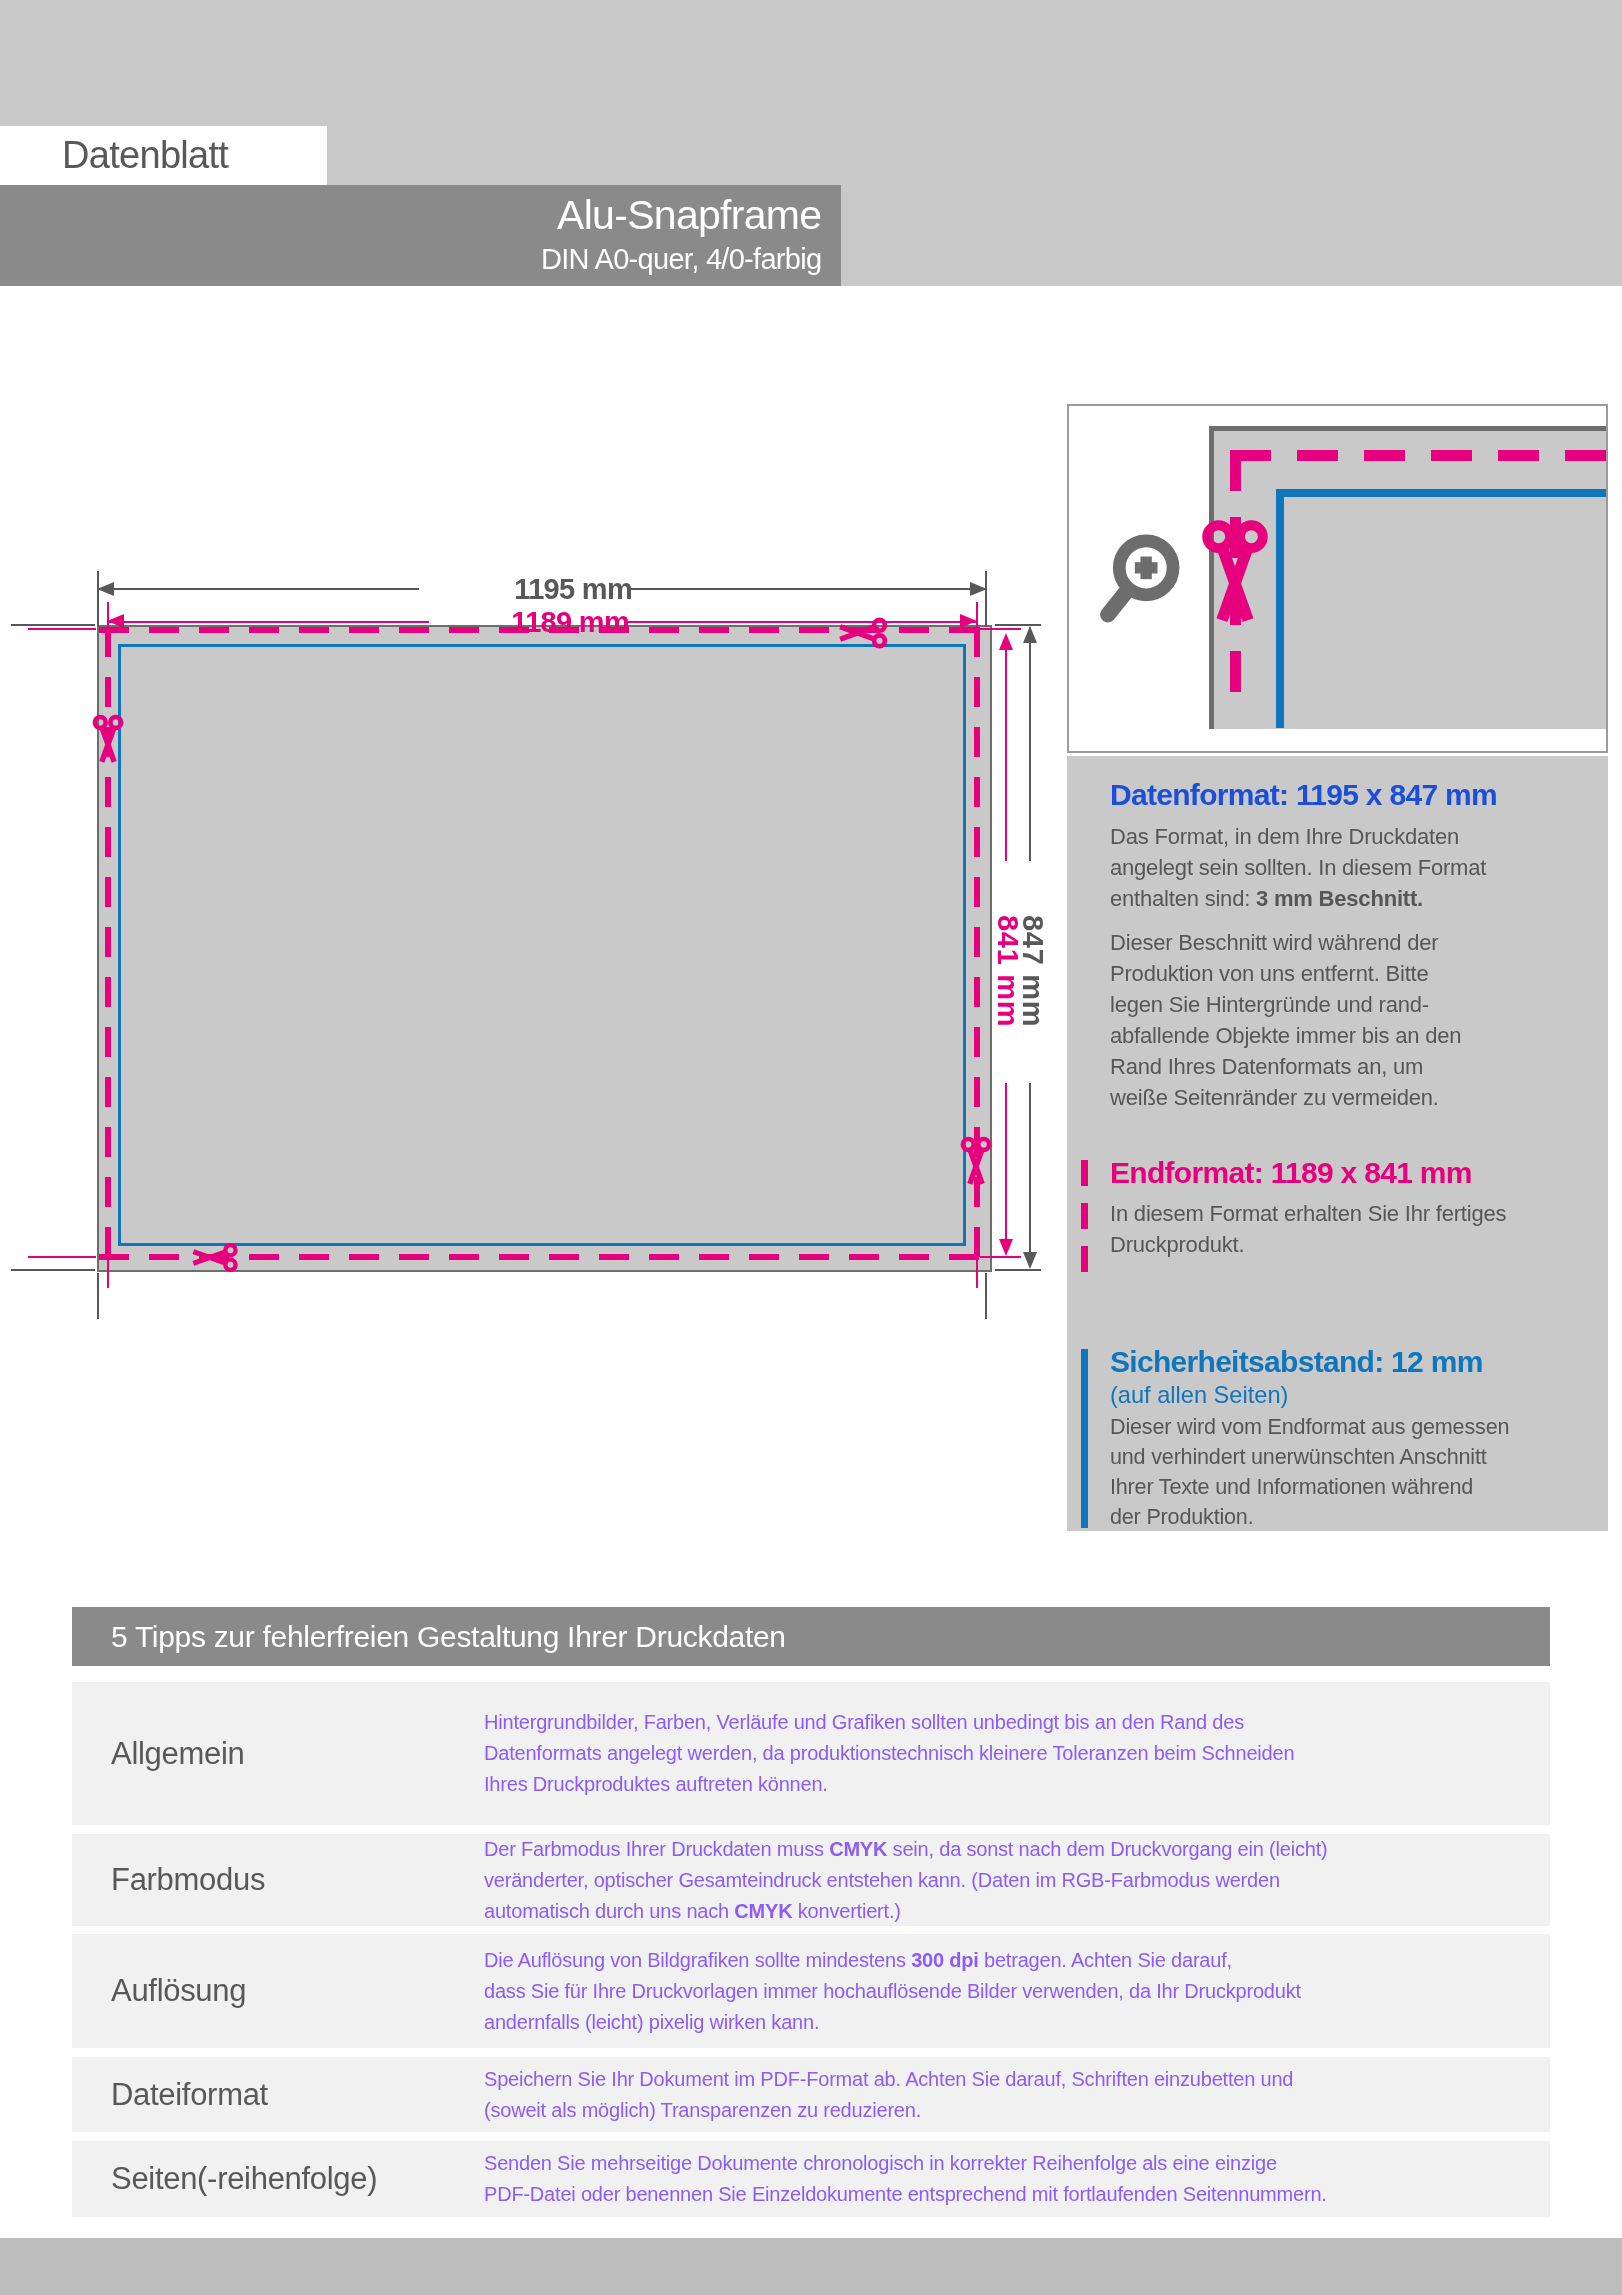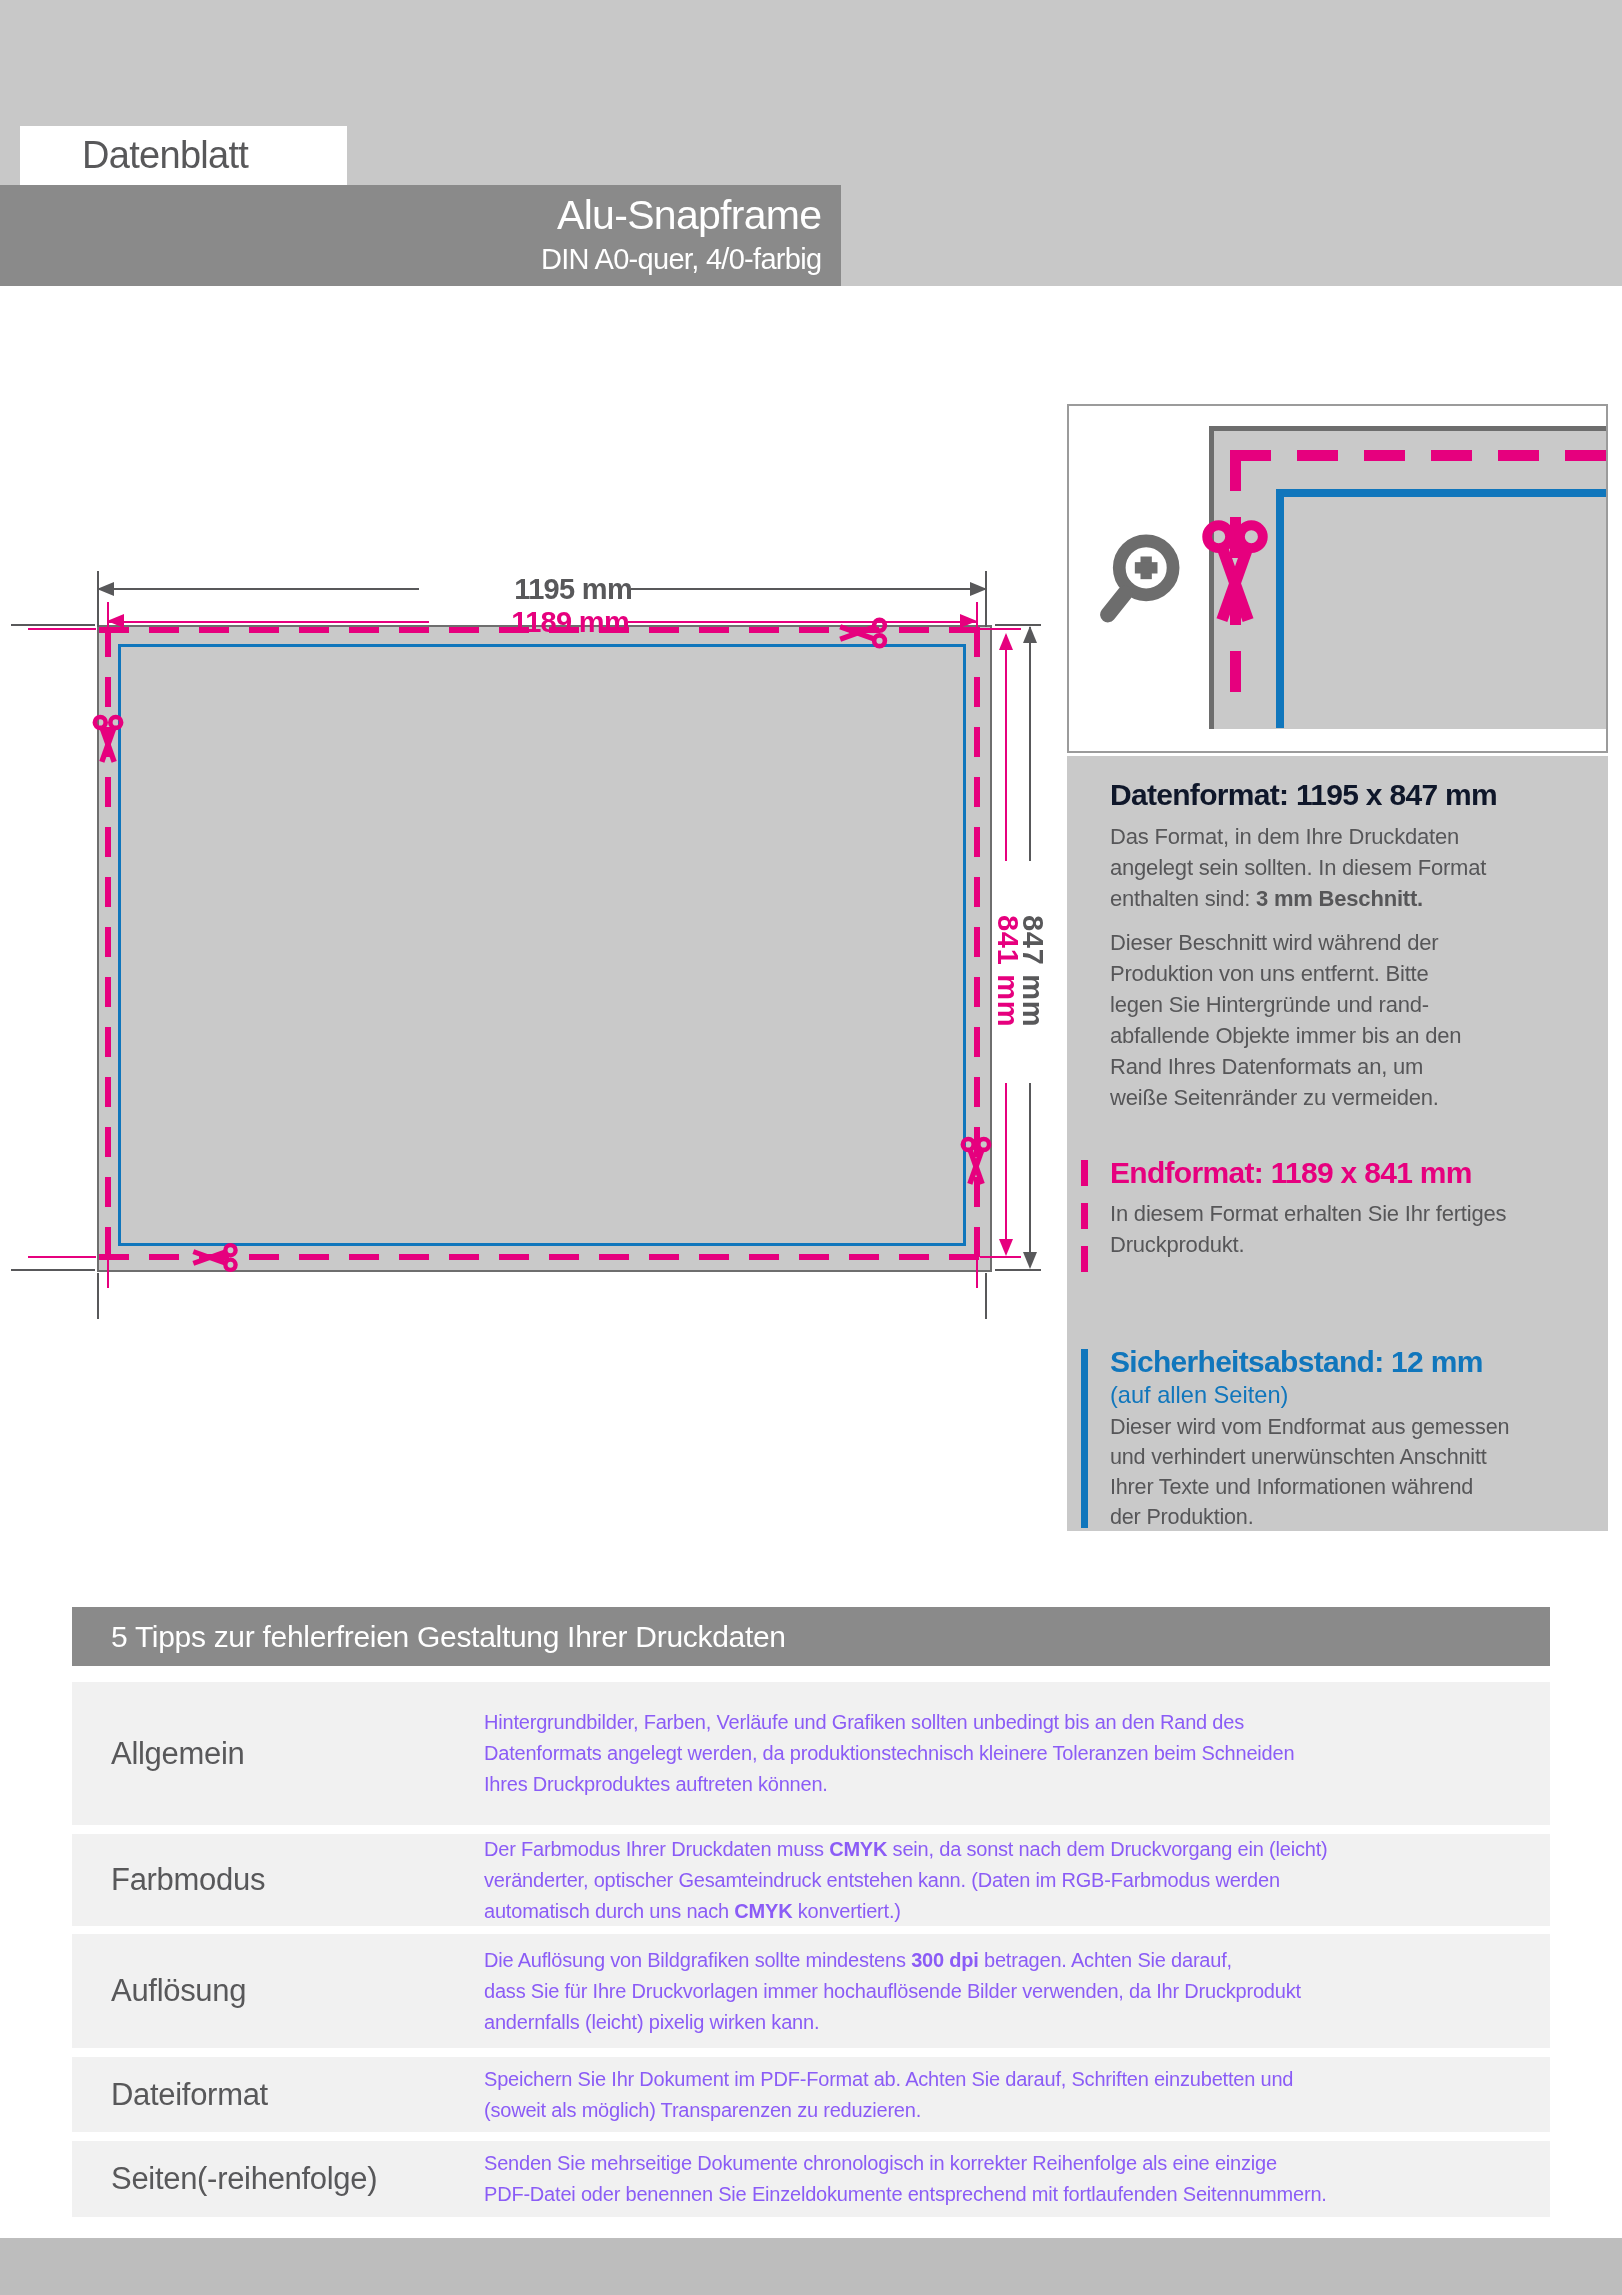--- a/index.html
+++ b/index.html
@@ -2,21 +2,21 @@
 <html style="font-size:10.5px"><head>
 <meta charset="utf-8">
 <style>
   html,body{margin:0;padding:0;background:#ffffff;}
   .page{position:relative;width:1623px;height:2295px;background:#ffffff;overflow:hidden;
         font-family:"Liberation Sans","DejaVu Sans",sans-serif;color:#58585a;}
   .abs{position:absolute;}
 
   
   .top-gray{left:0;top:0;width:1623px;height:286px;background:#c8c8c8;}
-  .datenblatt-box{left:0;top:126px;width:327px;height:59px;background:#ffffff;margin-left:20px;}
+  .datenblatt-box{left:0;top:126px;width:327px;height:59px;background:#ffffff;}
   .datenblatt-box span{display:block;padding-left:62px;line-height:59px;font-size:38px;color:#58585a;letter-spacing:-0.7px;}
   .title-band{left:0;top:185px;width:841px;height:101px;background:#8a8a8a;text-align:right;padding-right:0;}
   .product-name{position:absolute;right:19.6px;top:6.5px;font-size:41px;color:#ffffff;letter-spacing:-0.7px;text-align:center;}
   .product-variant{position:absolute;right:19.6px;top:58px;font-size:29px;color:#ffffff;letter-spacing:-0.7px;}
 
   
   .bleed-rect{left:97px;top:625px;width:895px;height:647px;background:#c9c9c9;border:2px solid #6e6e6e;box-sizing:border-box;}
   .safety-rect{left:118px;top:644px;width:848px;height:602px;border:3.3px solid #1076bc;box-sizing:border-box;}
   .mark-g{position:absolute;background:#58585a;}
   .mark-m{position:absolute;background:#e6007e;}
@@ -43,21 +43,21 @@
   .scissors{position:absolute;}
 
   
   .detail-box{left:1067px;top:404px;width:541px;height:349px;background:#ffffff;border:2px solid #9b9b9b;box-sizing:border-box;}
   .detail-rect{left:1209px;top:426px;width:397px;height:303px;background:#c9c9c9;border-top:5.2px solid #6d6d6d;border-left:5.2px solid #6d6d6d;box-sizing:border-box;}
   .blue-line{position:absolute;background:#1076bc;}
 
   
   .info-panel{left:1067px;top:756px;width:541px;height:775px;background:#c9c9c9;}
   .info-panel .h{position:absolute;font-size:30px;font-weight:bold;letter-spacing:-0.7px;}
-  .info-panel .h.df{left:43px;top:22px;color:#0f172a;}
+  .info-panel .h.df{left:43px;top:22px;color:#1d4ed8;}
   .info-panel .h.ef{left:43px;top:400px;color:#e6007e;}
   .info-panel .h.sa{left:43px;top:589px;color:#1076bc;}
   .info-panel .sub{position:absolute;left:43px;top:626px;font-size:23.6px;color:#1076bc;}
   .info-panel p{position:absolute;margin:0;font-size:22px;line-height:31px;color:#565658;white-space:pre-line;letter-spacing:-0.2px;}
   .info-panel .p1{left:43px;top:65px;width:458px;}
   .info-panel .p2{left:43px;top:171px;width:458px;}
   .info-panel .pe{left:43px;top:442px;width:458px;}
   .info-panel .ps{left:43px;top:656px;width:465px;font-size:21.6px;line-height:30px;}
 
   

